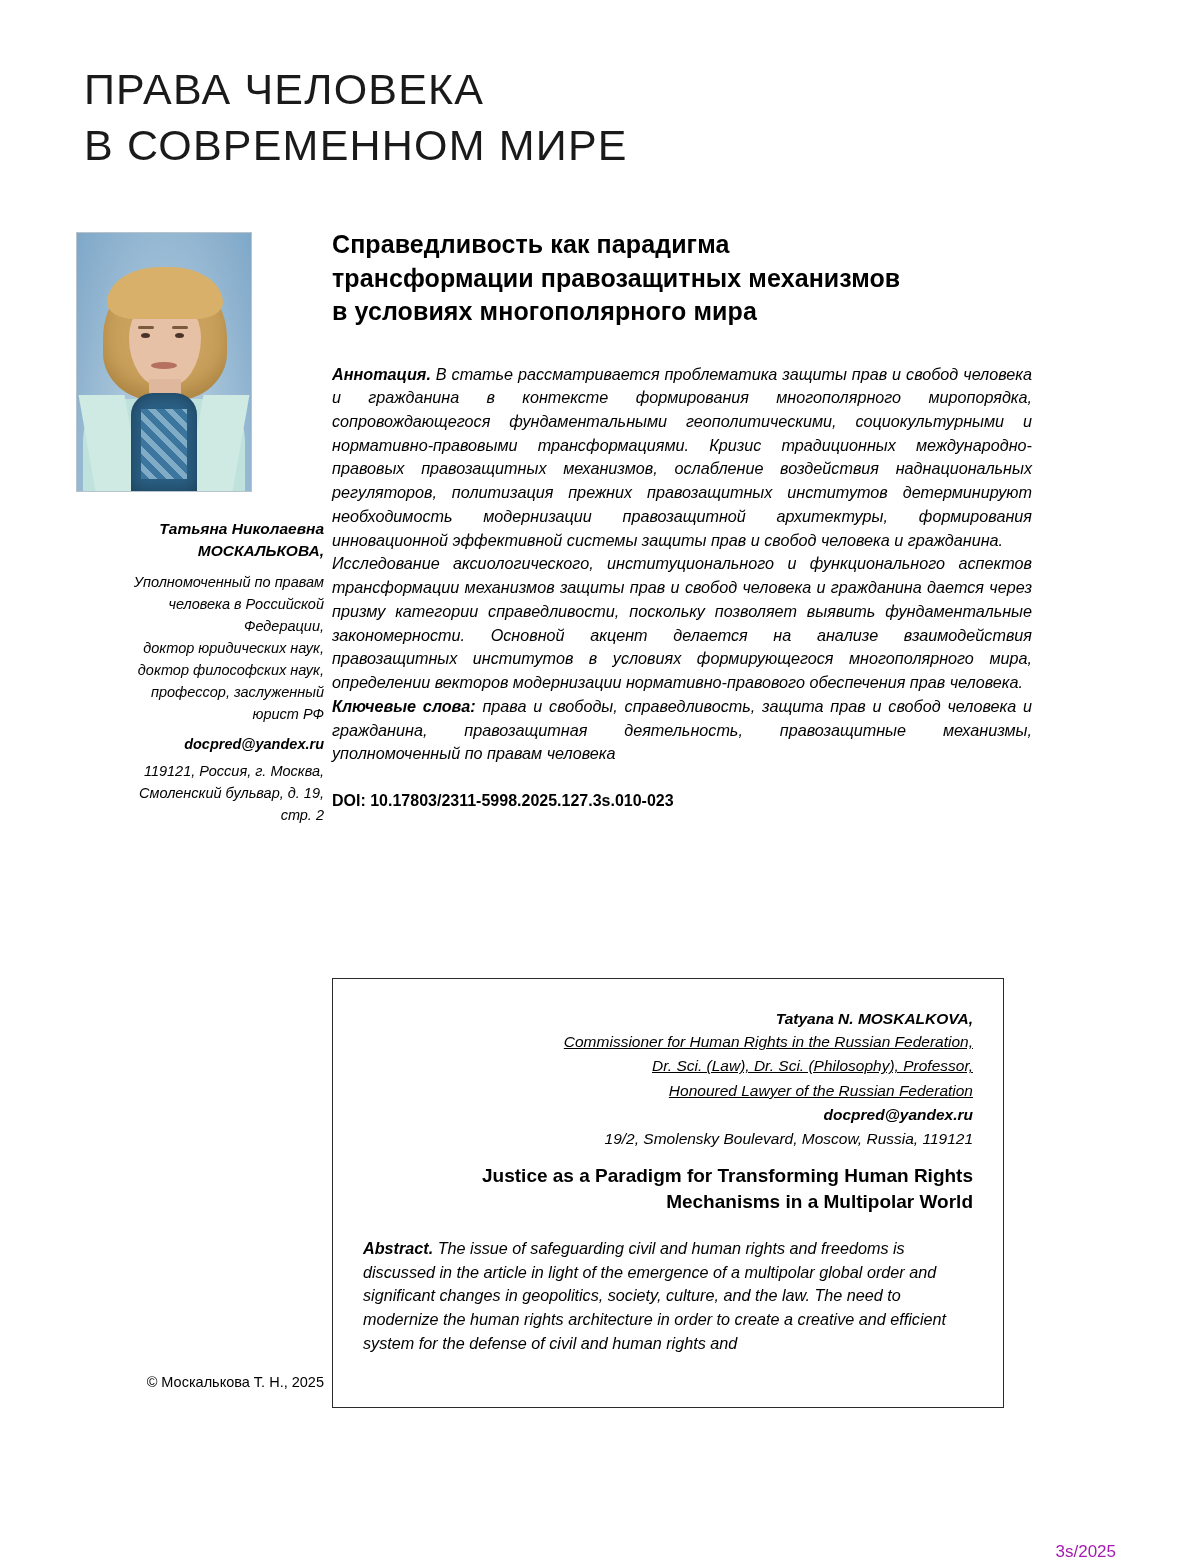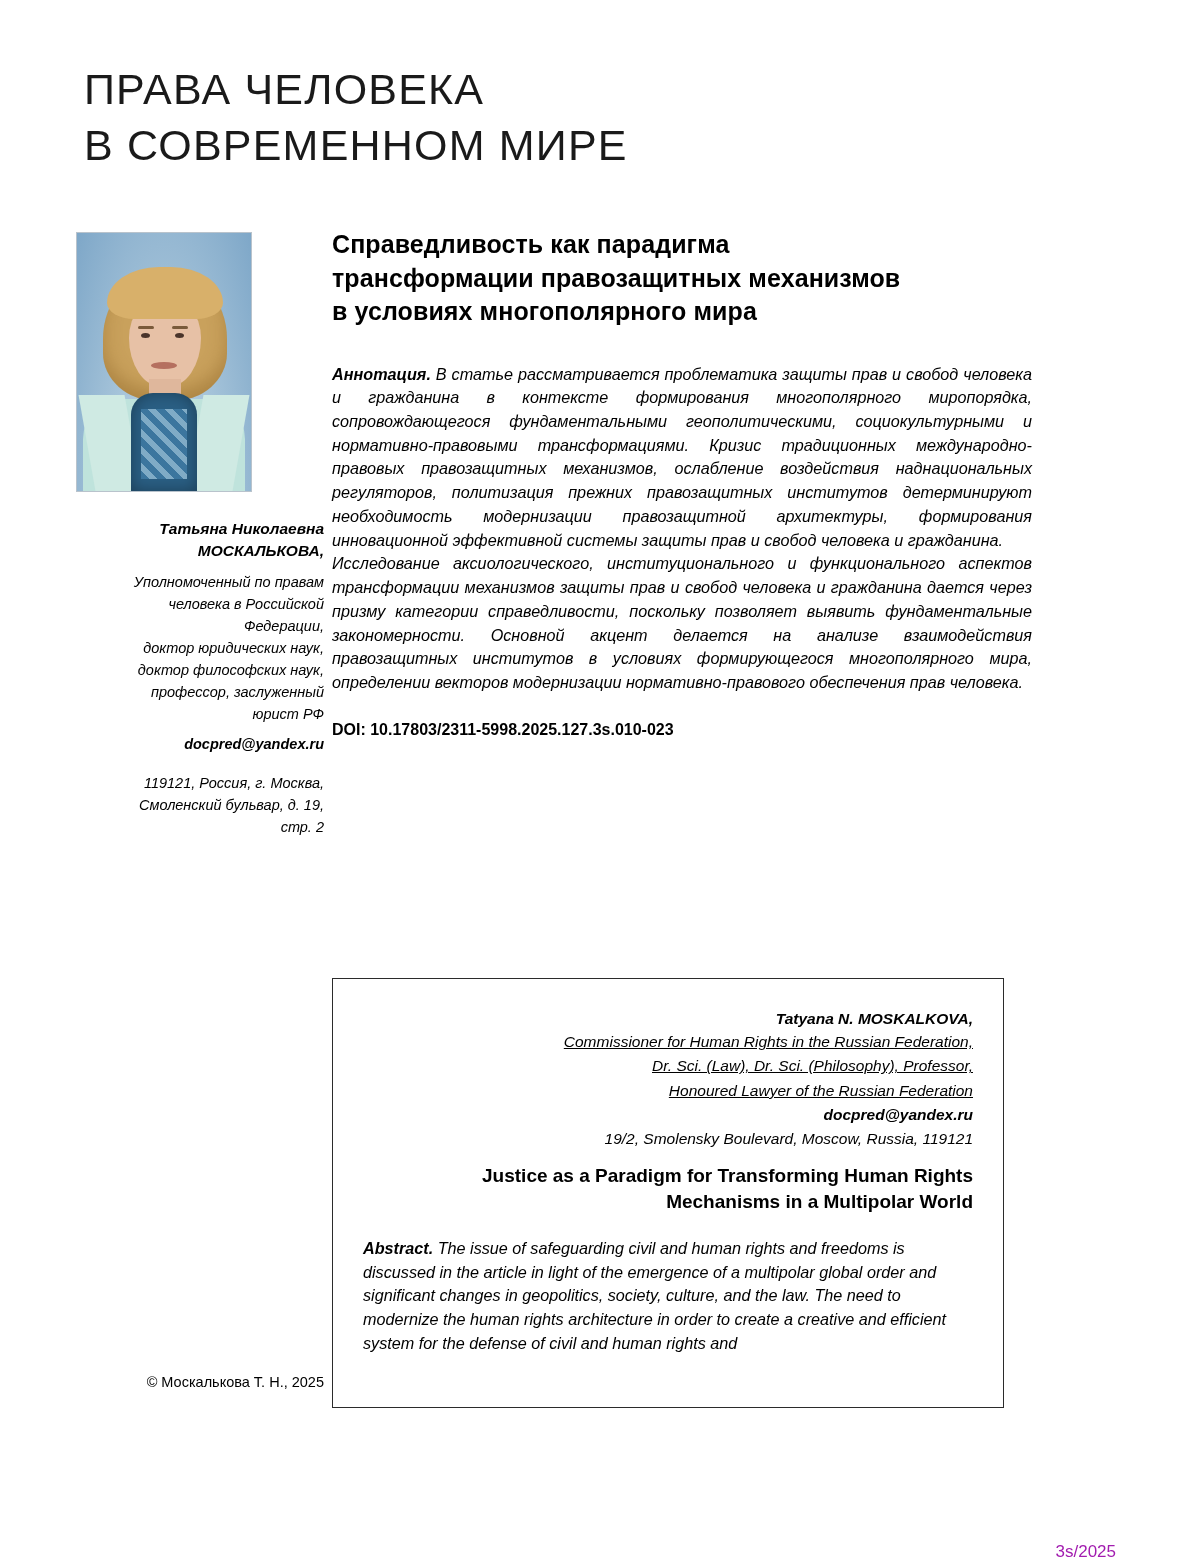--- a/index.html
+++ b/index.html
@@ -158,21 +158,21 @@
     white-space: pre-line;
   }
   .author-email {
     margin-top: 9px;
     font-size: 14.5px;
     font-style: italic;
     font-weight: bold;
     line-height: 1.5;
   }
   .author-address {
-    margin-top: 16px;
+    margin-top: 4px;
     font-size: 14.5px;
     font-style: italic;
     line-height: 1.52;
     white-space: pre-line;
   }
   .copyright {
     position: absolute;
     left: 76px;
     top: 1374px;
     width: 248px;
@@ -319,20 +319,21 @@
   <div class="copyright">© Москалькова Т. Н., 2025</div>
 
   <div class="right-col">
     <div class="article-title">Справедливость как парадигма
 трансформации правозащитных механизмов
 в условиях многополярного мира</div>
 
     <div class="abstract">
       <p><span class="lead">Аннотация.</span><span> В статье рассматривается проблематика защиты прав и свобод человека и гражданина в контексте формирования многополярного миропорядка, сопровождающегося фундаментальными геополитическими, социокультурными и нормативно-правовыми трансформациями. Кризис традиционных международно-правовых правозащитных механизмов, ослабление воздействия наднациональных регуляторов, политизация прежних правозащитных институтов детерминируют необходимость модернизации правозащитной архитектуры, формирования инновационной эффективной системы защиты прав и свобод человека и гражданина.</span></p>
       <p>Исследование аксиологического, институционального и функционального аспектов трансформации механизмов защиты прав и свобод человека и гражданина дается через призму категории справедливости, поскольку позволяет выявить фундаментальные закономерности. Основной акцент делается на анализе взаимодействия правозащитных институтов в условиях формирующегося многополярного мира, определении векторов модернизации нормативно-правового обеспечения прав человека.</p>
+      <p><span class="lead">Ключевые слова:</span><span> права и свободы, справедливость, защита прав и свобод человека и гражданина, правозащитная деятельность, правозащитные механизмы, уполномоченный по правам человека</span></p>
     </div>
 
     <div class="doi">DOI: 10.17803/2311-5998.2025.127.3s.010-023</div>
   </div>
 
   <div class="en-box">
     <div class="en-author">Tatyana N. MOSKALKOVA,</div>
     <div class="en-meta">Commissioner for Human Rights in the Russian Federation,
 Dr. Sci. (Law), Dr. Sci. (Philosophy), Professor,
 Honoured Lawyer of the Russian Federation</div>

